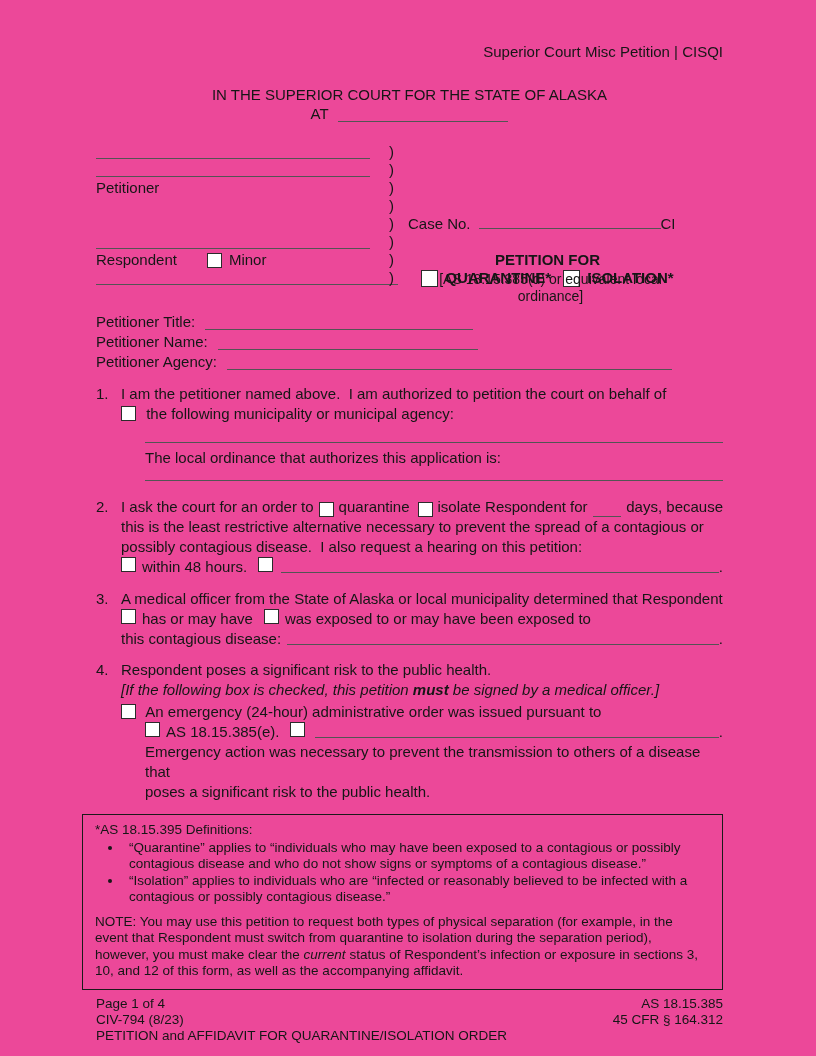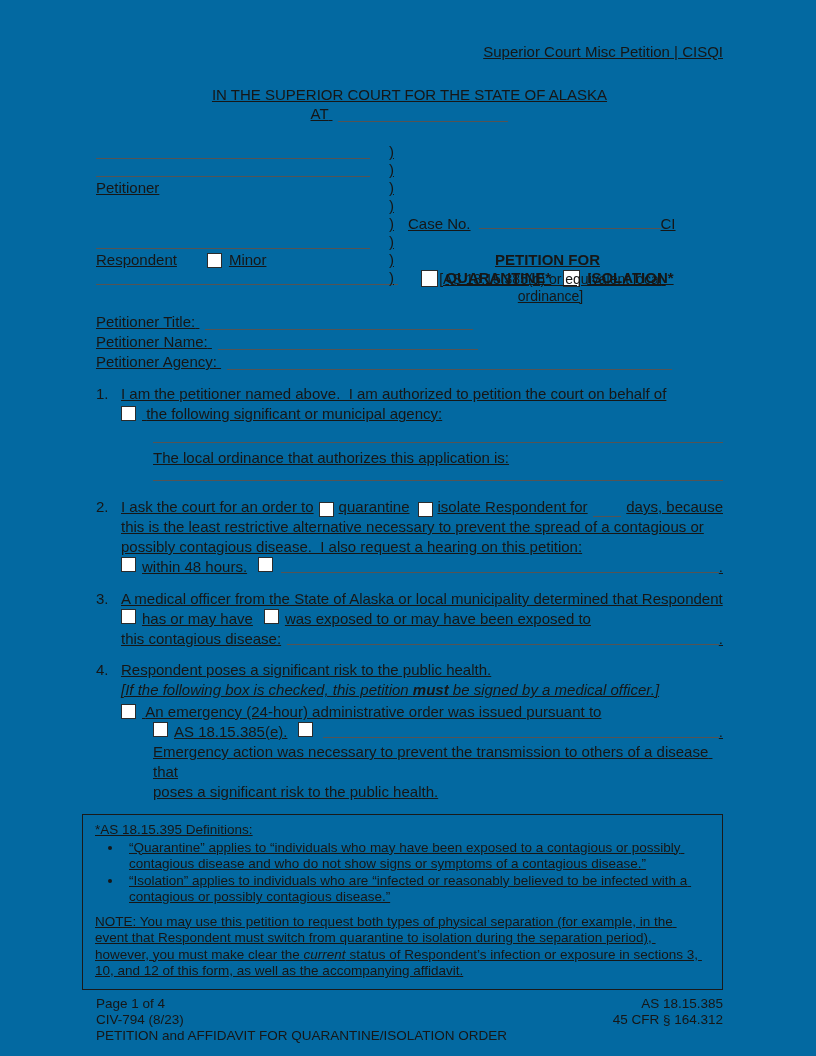--- a/index.html
+++ b/index.html
@@ -1,20 +1,19 @@
 <!DOCTYPE html>
 <html><head>
 <meta charset="utf-8">
 <style>
   html,body{margin:0;padding:0;background:#fff;}
   .page{
-    position:relative; width:816px; height:1056px; background:#0369a1;
+    position:relative; width:816px; height:1056px; background:#ec4899;
     font-family:"Liberation Sans", sans-serif; font-size:15px; color:#161616;
     overflow:hidden;
-    text-decoration:underline;
   }
   .content{padding:44px 93px 0 96px;}
   [data-bind]{white-space:pre-wrap;}
 
   
   .hdr{text-align:right; line-height:16px; font-size:15px;}
 
   
   .court{text-align:center; margin-top:26px; line-height:18px;}
   .atline{margin-top:1px;}
@@ -41,21 +40,21 @@
   .pfields{margin-top:7px;}
   .pfields .row{line-height:20px;}
 
   
   .item{position:relative; padding-left:25px; margin-top:12px;}
   .item .num{position:absolute; left:0; top:0; line-height:20px;}
   .line{line-height:20px;}
   .flexline{display:flex; align-items:baseline; line-height:20px;}
   .iline{display:flex; align-items:flex-end; line-height:20px; white-space:pre;}
   .iline [data-bind]{white-space:pre;}
-  .indent{margin-left:32px;}
+  .indent{margin-left:24px;}
   .it{font-style:italic;}
   .it .b{font-weight:bold;}
   .cb-mr{margin-right:6px;}
   .cb-ml{margin-left:11px;}
   .u1{height:14px; margin-top:4px;}
   .u2{height:12px;}
   .ord-label{line-height:20px; padding-top:5px;}
 
   
   .defbox{
@@ -143,21 +142,21 @@
         <span data-bind="petitioner_fields.agency_label">Petitioner Agency:</span>
         <span class="bl w445" style="margin-left:6px;"></span>
       </div>
     </div>
 
     <div class="item">
       <span class="num" data-bind="item1.number">1.</span>
       <div class="line" data-bind="item1.intro">I am the petitioner named above.  I am authorized to petition the court on behalf of</div>
       <div class="line">
         <span class="cb cb-mr"></span>
-        <span data-bind="item1.option_municipality">the following significant or municipal agency:</span>
+        <span data-bind="item1.option_municipality">the following municipality or municipal agency:</span>
       </div>
       <div class="indent">
         <div class="uline u1"></div>
         <div class="ord-label" data-bind="item1.ordinance_label">The local ordinance that authorizes this application is:</div>
         <div class="uline u2"></div>
       </div>
     </div>
 
     <div class="item" style="margin-top:16px;">
       <span class="num" data-bind="item2.number">2.</span>

